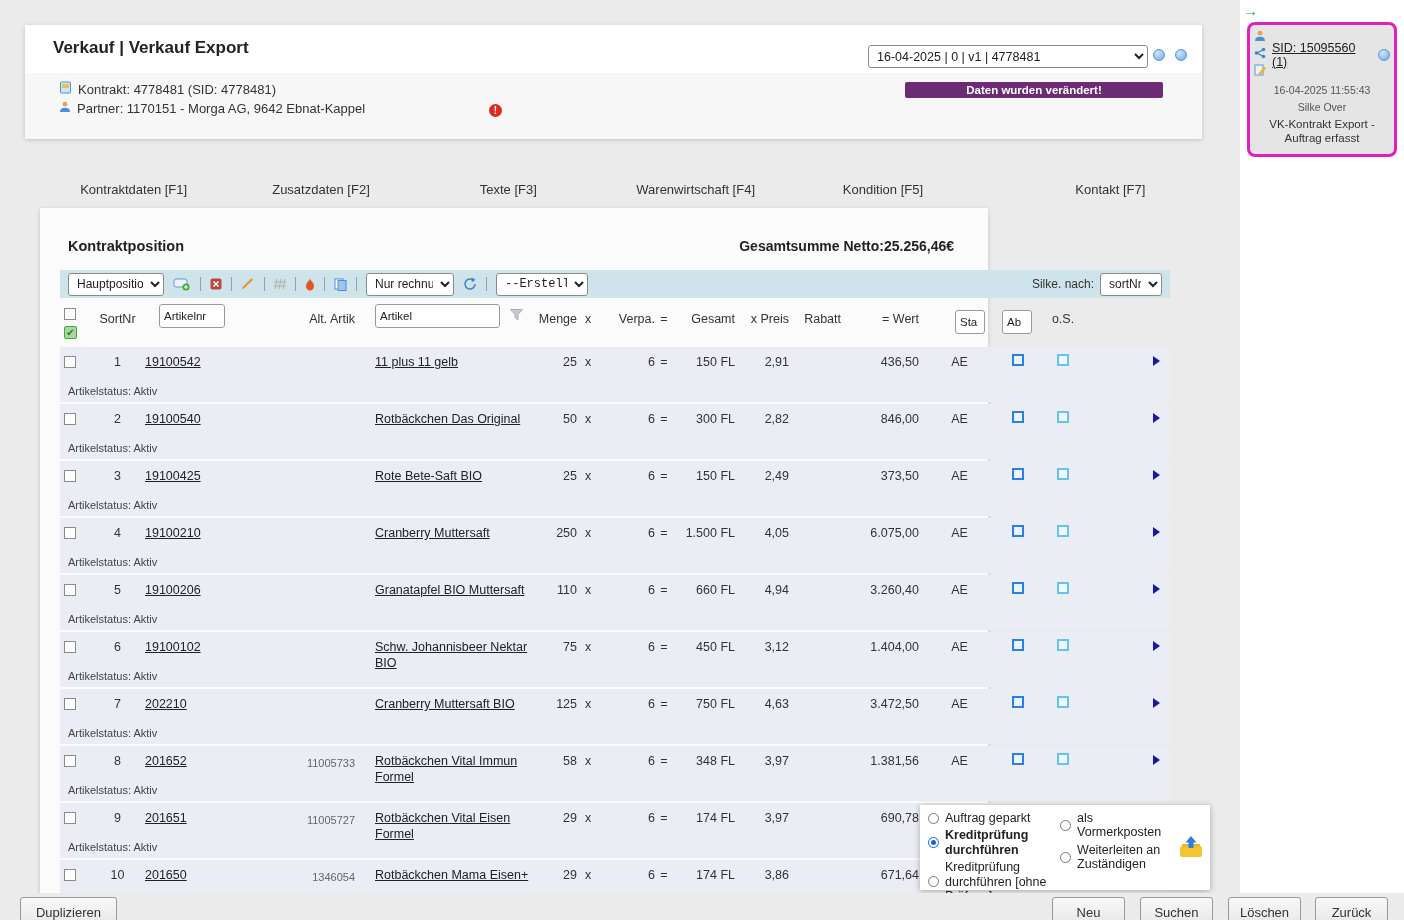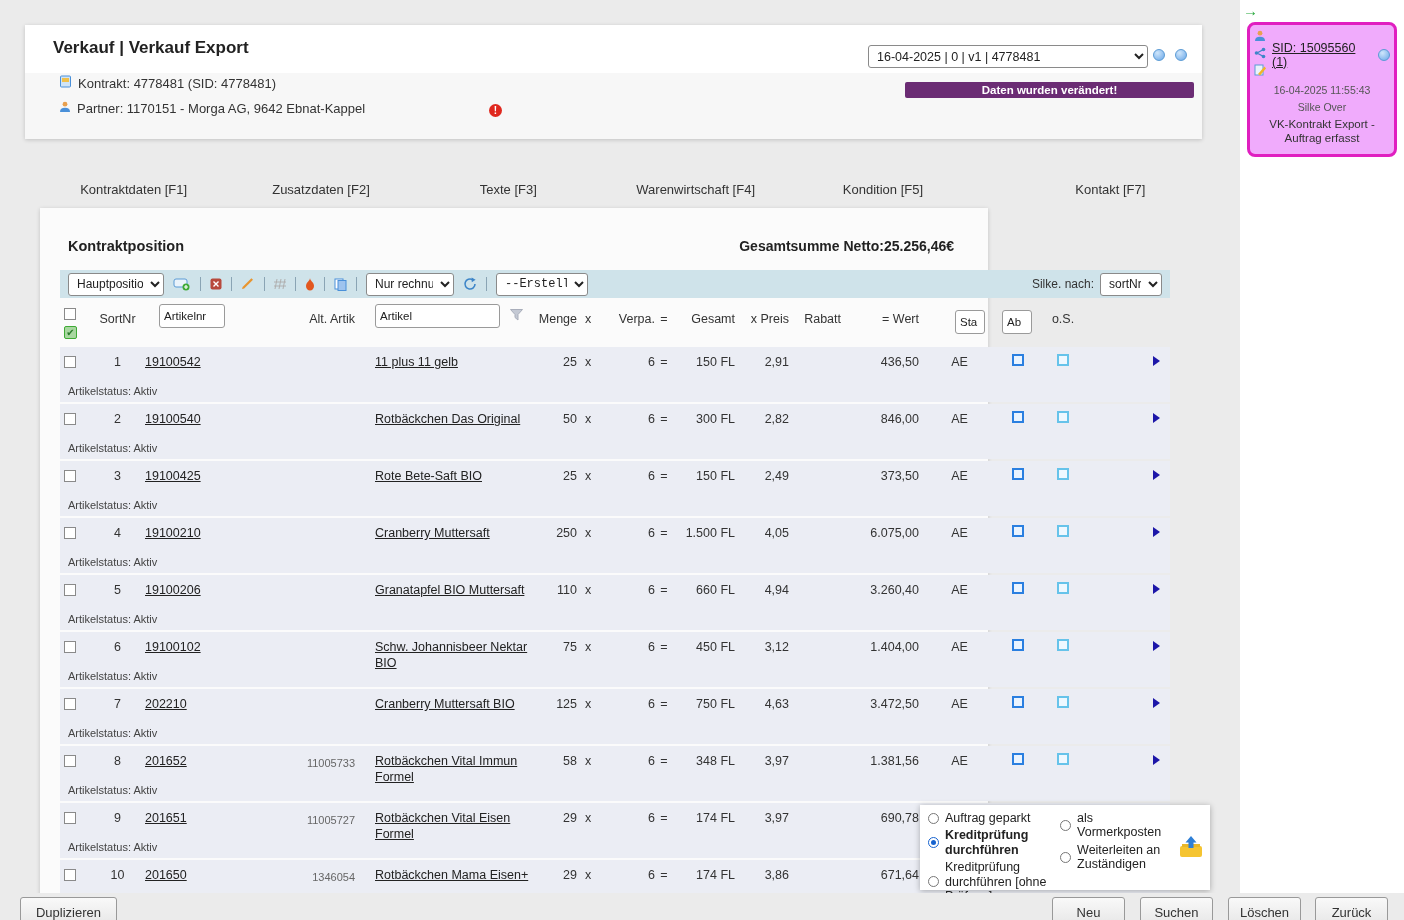--- a/index.html
+++ b/index.html
@@ -5,42 +5,42 @@
   * { margin:0; padding:0; box-sizing:border-box; }
   html,body { width:1404px; height:920px; }
   body {
     position:relative; background:#ebebeb;
     font-family:"Liberation Sans", sans-serif; font-size:13px; color:#333;
     overflow:hidden;
   }
   
   .right-col { position:absolute; left:1240px; top:0; width:164px; height:893px; background:#fff; }
   .green-arrow { position:absolute; left:3px; top:2px; color:#27a83c; font-weight:bold; font-size:15px; }
-  .sid-panel { position:absolute; left:7px; top:22px; width:150px; background:#f0abfc;
+  .sid-panel { position:absolute; left:7px; top:22px; width:150px; background:#e5e5e5;
     border:3px solid #e01fc0; border-radius:8px; padding:5px 4px 8px; }
   .sid-head { display:flex; align-items:center; }
   .sid-icons { display:flex; flex-direction:column; gap:2px; width:18px; }
   .sid-link { font-size:12.5px; color:#222; text-decoration:underline; cursor:pointer; }
   .mini-round { display:inline-block; width:12px; height:12px; border-radius:50%;
     background:radial-gradient(circle at 35% 30%, #cfe6fb, #6aa7e8); border:1px solid #5b9bd5; flex:none; }
   .sid-time,.sid-user { text-align:center; font-size:10.5px; color:#555; margin-top:5px; }
   .sid-desc { text-align:center; font-size:11.5px; color:#333; margin-top:4px; line-height:1.25; }
 
   
   .header-card { position:absolute; left:25px; top:25px; width:1177px; height:114px;
     background:#fff; box-shadow:0 1px 4px rgba(0,0,0,.18); }
   .page-title { position:absolute; left:28px; top:13px; font-size:17px; font-weight:bold; color:#222; }
   .subband { position:absolute; left:0; right:0; top:48px; bottom:0; background:#f7f7f7; }
   .info-line { position:absolute; left:34px; display:flex; align-items:center; gap:6px; font-size:13px; color:#333; }
-  .line-kontrakt { top:50px; } .line-partner { top:76px; }
+  .line-kontrakt { top:56px; } .line-partner { top:76px; }
   .error-icon { position:absolute; left:464px; top:79px; width:13px; height:13px; border-radius:50%;
     background:#e0281e; color:#fff; font-size:10px; font-weight:bold; text-align:center; line-height:13px; }
   .version-sel { position:absolute; left:843px; top:20px; width:280px; }
   .round-btns { position:absolute; left:1128px; top:24px; display:flex; gap:10px; }
-  .changed-badge { position:absolute; left:880px; top:57px; width:289px; height:16px;
+  .changed-badge { position:absolute; left:880px; top:57px; width:258px; height:16px;
     background:#6b2c74; color:#fff; font-size:11.5px; font-weight:bold; text-align:center;
     line-height:16px; border-radius:2px; }
 
   
   .tabs { position:absolute; left:40px; top:171px; width:1164px; height:37px; display:flex; }
   .tab { height:37px; line-height:37px; text-align:center; font-size:13px; color:#333; cursor:pointer; }
   .tab.active { background:#f9f9f9; border-top:3px solid #e0562e; line-height:33px; font-weight:bold; }
 
   
   .content { position:absolute; left:40px; top:208px; width:948px; height:712px;

